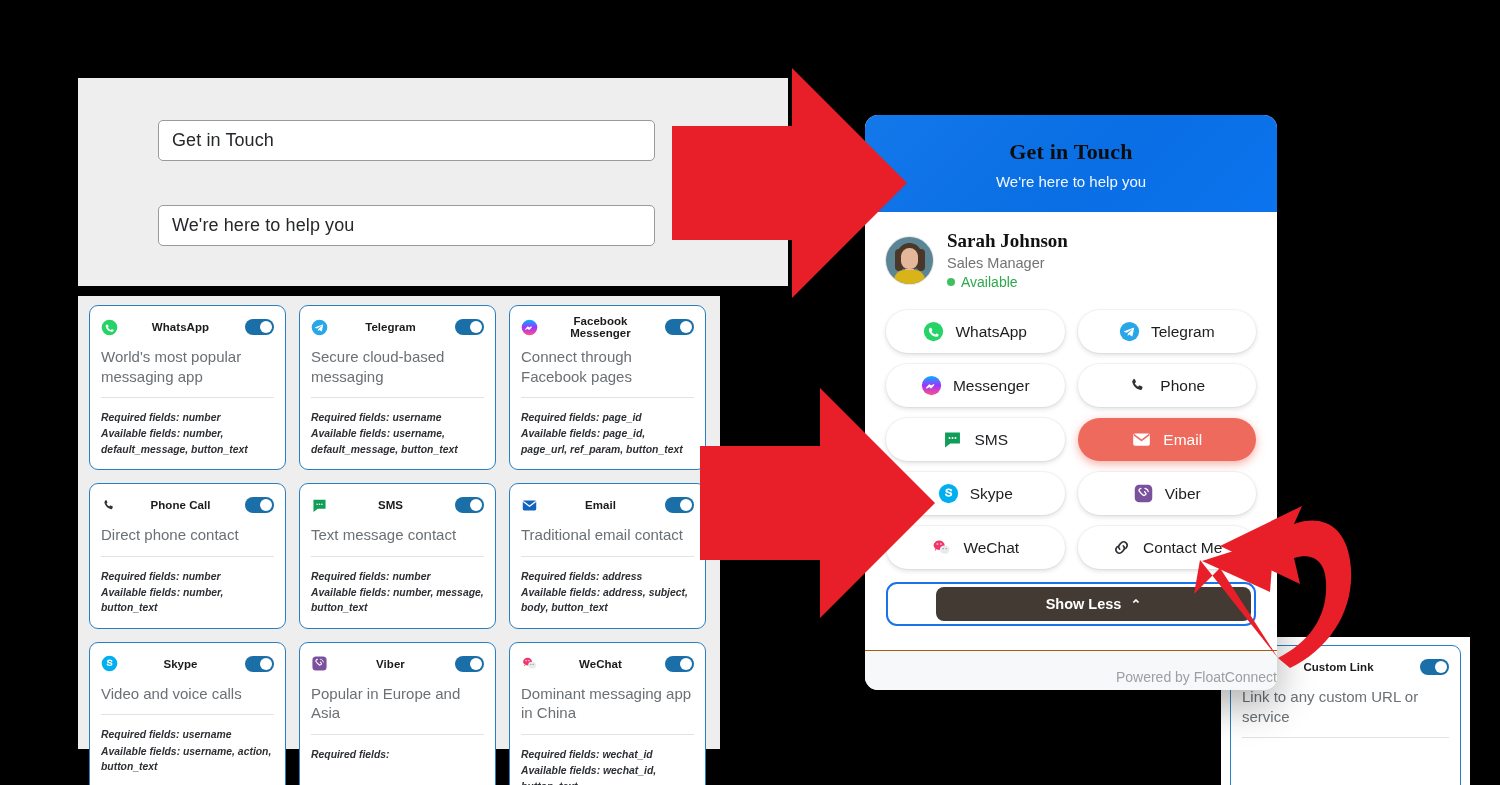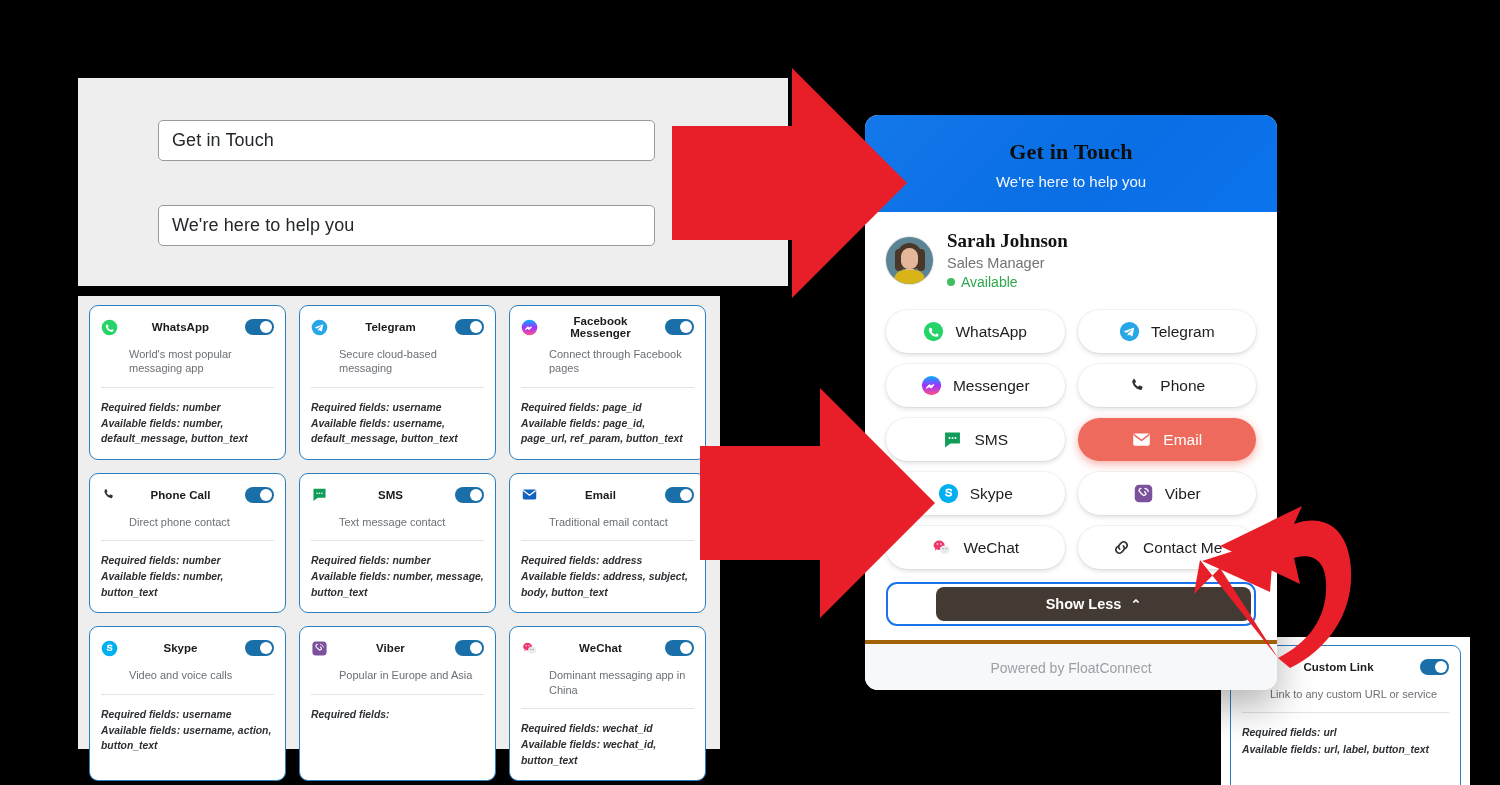--- a/index.html
+++ b/index.html
@@ -47,21 +47,21 @@
     color: #1b1b1b; letter-spacing: .05px; padding-right: 2px;
   }
   .toggle {
     width: 29px; height: 16px; border-radius: 9px; background: #1a6fa8;
     position: relative; flex: 0 0 29px;
   }
   .toggle::after {
     content: ""; position: absolute; right: 2px; top: 2px;
     width: 12px; height: 12px; border-radius: 50%; background: #fff;
   }
-  .cc-desc { margin-top: 9px; font-size: 11px; color: #6b7075; line-height: 1.3; margin-left: 28px; }
+  .cc-desc { margin-top: 9px; font-size: 15px; color: #6b7075; line-height: 1.3; }
   .cc-rule { margin-top: 11px; border-top: 1px solid #e3e3e3; }
   .cc-fields { margin-top: 12px; font-size: 10.4px; font-weight: bold; color: #2c2f33; line-height: 1.48; }
   .cc-fields div { margin-bottom: 1px; font-style: italic; }
 
   
   #custom-link-wrap {
     position: absolute; left: 1221px; top: 637px; width: 249px; height: 184px;
     background: #ffffff; padding: 8px 9px;
   }
   #custom-link-wrap .channel-card { width: 100%; height: 100%; }
@@ -127,23 +127,23 @@
 
   #show-less-wrap { margin-top: 13px; padding: 3px; border-radius: 11px; border: 2.5px solid #1a73e8; }
   #show-less {
     height: 34px; border-radius: 8px; background: #443a34; color: #fff;
     display: flex; align-items: center; justify-content: center; gap: 9px;
     font-size: 14.5px; font-weight: bold; cursor: pointer; margin-left: 45px;
   }
   #show-less .chev { font-size: 13px; display: inline-block; }
 
   #widget-footer {
-    flex: 0 0 auto; height: 52px; background: #f7f8f9; border-top: 4px solid #a16207;
-    display: flex; align-items: center; justify-content: center;
-    font-size: 14px; color: #9aa0a6; margin-top: 14px;
+    flex: 0 0 auto; height: 52px; background: #f7f8f9; border-top: 1px solid #a16207;
+    display: flex; align-items: center; justify-content: flex-end;
+    font-size: 14px; color: #9aa0a6; margin-top: 24px;
   }
 
   
   .arrow-svg { position: absolute; pointer-events: none; }
   #arrow-top { left: 662px; top: 58px; width: 250px; height: 250px; }
   #arrow-mid { left: 700px; top: 378px; width: 250px; height: 250px; }
   #arrow-curve { left: 1182px; top: 498px; width: 270px; height: 190px; }
 </style>
 </head>
 <body>
@@ -327,24 +327,20 @@
         <div class="cc-head">
        <span class="cc-icon"><svg viewBox="0 0 24 24" width="17" height="17" preserveAspectRatio="xMidYMid meet">
               <path d="M10 14a4 4 0 0 1 0-5.6l2-2a4 4 0 0 1 5.6 5.6l-1 1" fill="none" stroke="#1a7fc1" stroke-width="1.8" stroke-linecap="round"></path>
         <path d="M14 10a4 4 0 0 1 0 5.6l-2 2A4 4 0 0 1 6.4 12l1-1" fill="none" stroke="#1a7fc1" stroke-width="1.8" stroke-linecap="round"></path>
             </svg></span>
        <span class="cc-name">Custom Link</span>
        <span class="toggle"></span>
      </div>
      <div class="cc-desc">Link to any custom URL or service</div>
      <div class="cc-rule"></div>
-     <div class="cc-fields">
-       <div>Required fields: url</div>
-       <div>Available fields: url, label, button_text</div>
-     </div>
       </div>
     </div>
 
   <div id="widget">
 
     <div id="widget-header">
       <div id="widget-title">Get in Touch</div>
       <div id="widget-sub">We're here to help you</div>
     </div>
 

